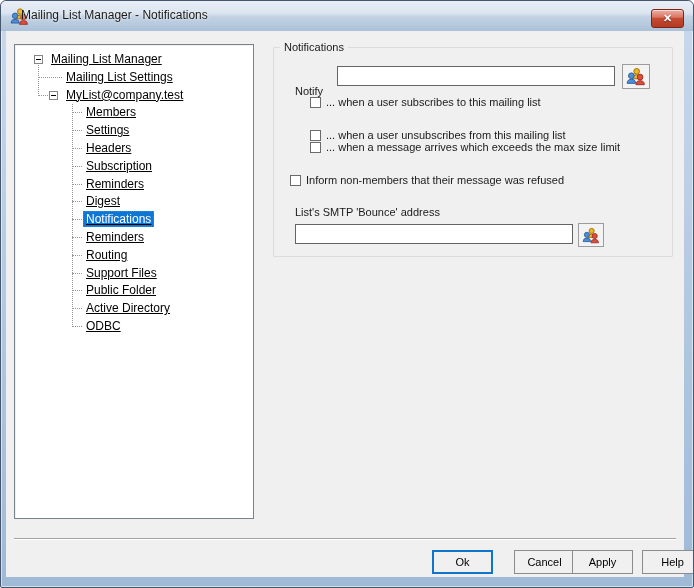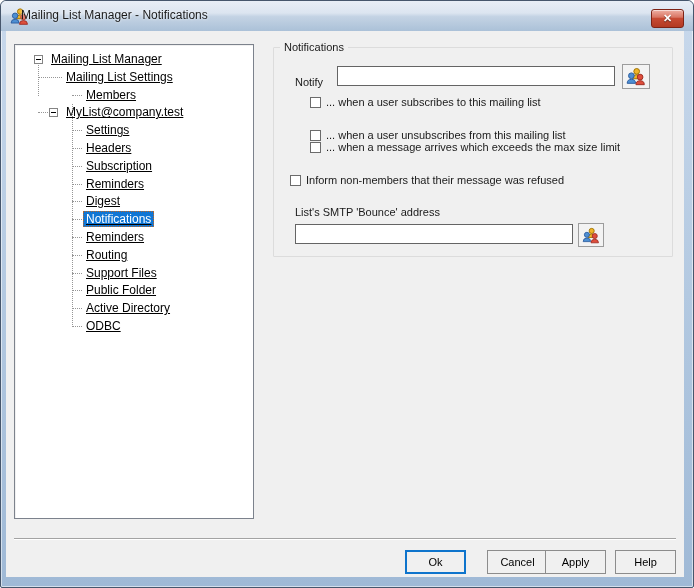--- a/index.html
+++ b/index.html
@@ -87,21 +87,21 @@
   .groupbox {
     position:absolute; left:267px; top:16px; width:400px; height:210px;
     border:1px solid #DCDCDC; border-radius:1px;
   }
   .groupbox-label {
     position:absolute; top:-7px; left:6px;
     background:#F0F0F0; padding:0 4px;
     font-size:11px; color:#1a1a1a; line-height:13px;
   }
   .field-label { position:absolute; font-size:11px; color:#1a1a1a; }
-  .lbl-notify { left:21px; top:28px; }
+  .lbl-notify { left:21px; top:37px; }
   .lbl-bounce { left:21px; top:158px; }
 
   .txt-input {
     position:absolute; height:20px; width:278px;
     background:#fff;
     border:1px solid #646464;
     border-radius:0;
     font-family:"Liberation Sans", sans-serif; font-size:11px; color:#000;
     padding:2px 4px; outline:none;
   }
@@ -133,21 +133,21 @@
   
   .separator {
     position:absolute; left:8px; right:8px; top:507px; height:2px;
     border-top:1px solid #A3A3A3; border-bottom:1px solid #FFFFFF;
   }
   .btn {
     position:absolute; top:519px; width:61px; height:24px;
     background:#F0F0F0; border:1px solid #8C8C8C; border-radius:0;
     font-family:"Liberation Sans", sans-serif; font-size:11px; color:#000;
     display:flex; align-items:center; justify-content:center;
-    padding:0; cursor:default;
+    padding:0; cursor:default;margin-left:27px;
   }
   .btn-ok     { left:399px; border:2px solid #0E74CC; }
   .btn-cancel { left:481px; }
   .btn-apply  { left:539px; }
   .btn-help   { left:609px; }
 
   .people-svg { display:block; }
 </style>
 </head>
 <body>
@@ -184,26 +184,26 @@
         <div class="vline vline-a"></div>
         <div class="vline vline-b"></div>
 
         <div class="tr l0 branch">
           <span class="expander"></span>
           <span class="lbl">Mailing List Manager</span>
         </div>
         <div class="tr l1 leaf">
           <span class="lbl">Mailing List Settings</span>
         </div>
-        <div class="tr l2 leaf">
-          <span class="lbl">Members</span>
-        </div>
         <div class="tr l1 branch">
           <span class="expander"></span>
           <span class="lbl">MyList@company.test</span>
+        </div>
+        <div class="tr l2 leaf">
+          <span class="lbl">Members</span>
         </div>
         <div class="tr l2 leaf">
           <span class="lbl">Settings</span>
         </div>
         <div class="tr l2 leaf">
           <span class="lbl">Headers</span>
         </div>
         <div class="tr l2 leaf">
           <span class="lbl">Subscription</span>
         </div>

